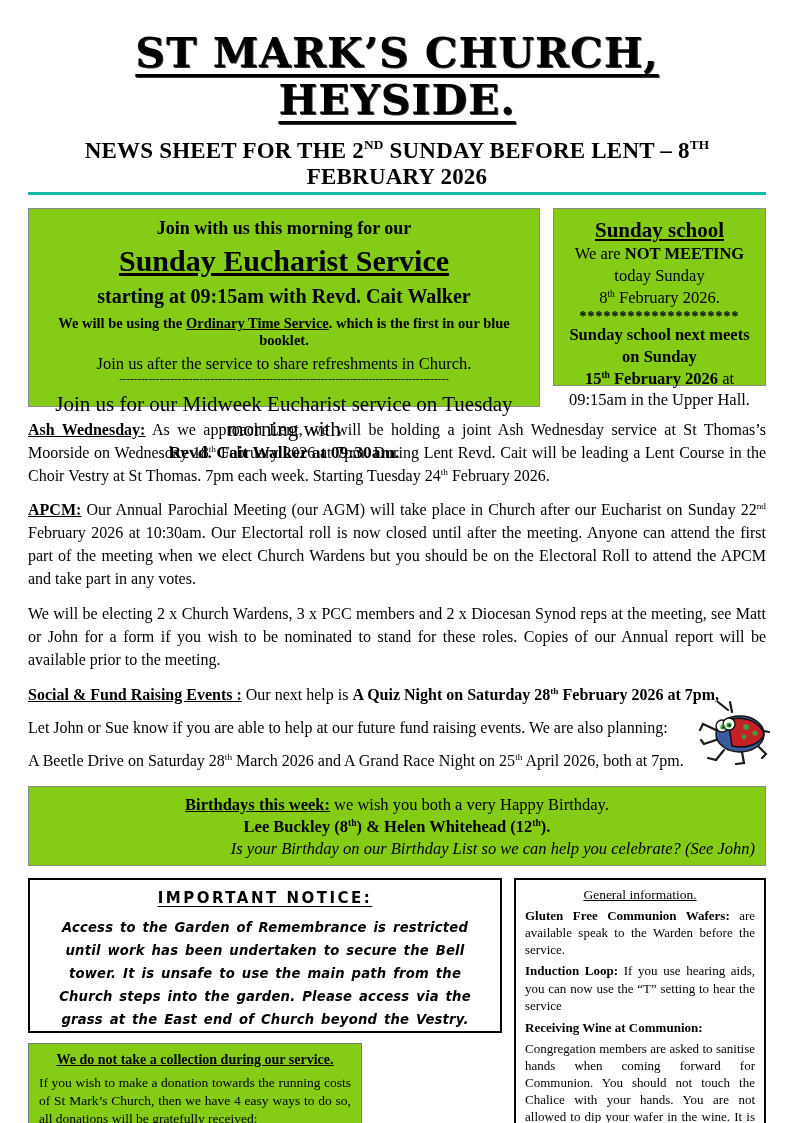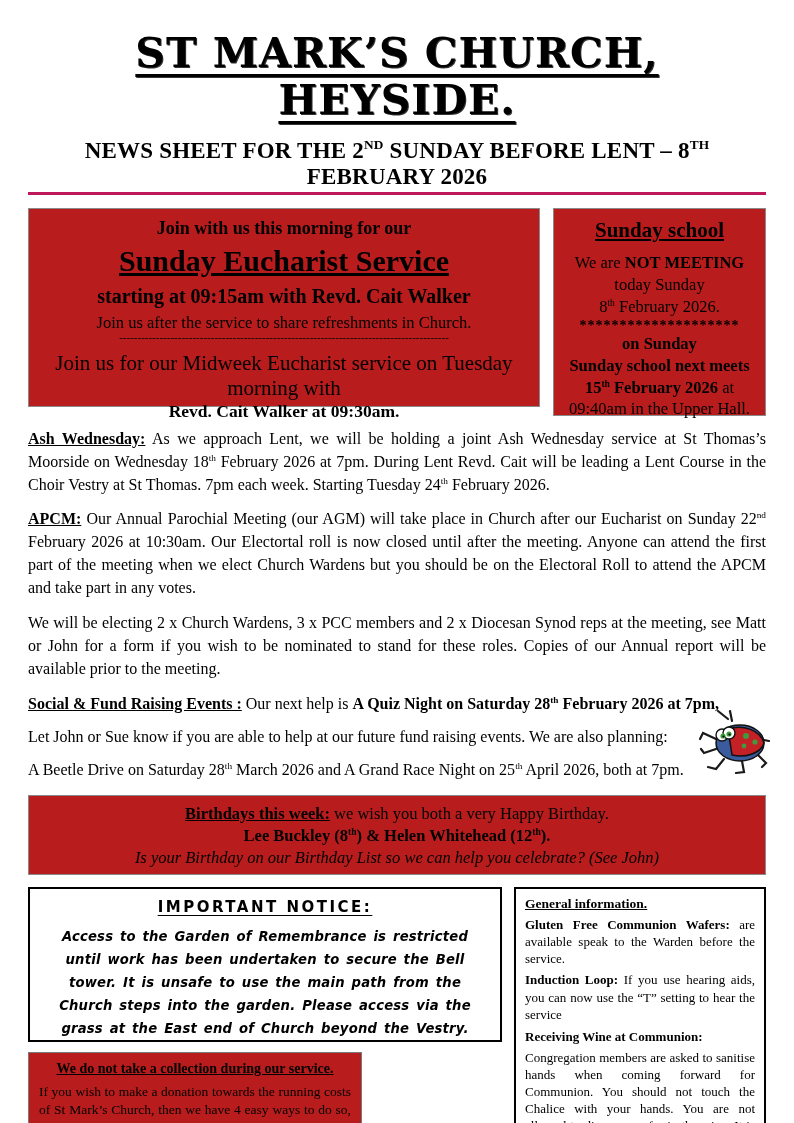--- a/index.html
+++ b/index.html
@@ -15,60 +15,60 @@
   
   .title {
     text-align:center; font-family:"DejaVu Serif", serif;
     font-weight:bold; font-size:41px; letter-spacing:1px; line-height:1.15;
     text-decoration:underline; text-decoration-thickness:3px; text-underline-offset:7px;
     text-shadow:1px 1px 0 #333;
   }
   .subtitle-wrap { text-align:center; margin-top:14px; }
   .subtitle {
     display:inline-block; font-weight:bold; font-size:23px; letter-spacing:0.2px;
-    border-bottom:3px solid #be185d; padding-bottom:2px;
+    border-bottom:3px solid #14b8a6; padding-bottom:2px;
   }
 
   
   .top-row { display:flex; gap:13px; margin-top:13px; }
-  .box { border:1.5px solid #8a8a8a; background:#b91c1c; }
+  .box { border:1.5px solid #8a8a8a; background:#84cc16; }
   .eucharist-box { flex:0 0 512px; height:199px; text-align:center; padding:9px 6px 6px; }
   .eb-line1 { font-weight:bold; font-size:18px; }
   .eb-title { font-weight:bold; font-size:30px; text-decoration:underline; margin-top:5px; }
   .eb-line2 { font-weight:bold; font-size:20px; margin-top:7px; }
   .eb-line3 { font-weight:bold; font-size:14.5px; margin-top:7px; }
   .eb-line3 .u { text-decoration:underline; }
   .eb-line4 { font-size:16.5px; margin-top:5px; }
   .eb-divider { font-size:11px; line-height:9px; letter-spacing:0; color:#000; overflow:hidden; white-space:nowrap; }
   .eb-line5 { font-size:21px; margin-top:9px; }
   .eb-line6 { font-size:17.5px; font-weight:bold; }
 
-  .sunday-box { flex:1; height:208px; text-align:center; padding:9px 3px; }
+  .sunday-box { flex:1; height:178px; text-align:center; padding:9px 3px; }
   .sb-title { font-weight:bold; font-size:21px; text-decoration:underline; }
   .sb-line { font-size:16.5px; line-height:1.32; }
-  .sb-first { margin-top:9px; }
+  .sb-first { }
   .sb-stars { font-weight:bold; font-size:14px; letter-spacing:1px; line-height:1.1; }
   .sb-bold { font-weight:bold; }
 
   
   .para { font-size:16px; line-height:1.44; text-align:justify; margin-top:11px; }
   .lead { font-weight:bold; text-decoration:underline; }
   .bold { font-weight:bold; }
 
   .social-section { position:relative; margin-top:13px; padding-right:0; }
   .social-line { font-size:16px; line-height:1.4; margin-top:11px; }
   .social-line:first-child { margin-top:0; }
   .social-line3 { padding-right:78px; }
   .beetle { position:absolute; right:-4px; top:16px; width:72px; height:66px; }
 
   
   .birthdays-box { margin-top:13px; text-align:center; padding:8px 10px; height:80px; }
   .bd-line1 { font-size:16.5px; }
   .bd-line2 { font-size:16.5px; font-weight:bold; margin-top:2px; }
-  .bd-line3 { font-size:16.5px; font-style:italic; margin-top:2px; }
+  .bd-line3 { font-size:16.5px; font-style:italic; margin-top:2px;text-align:right; }
 
   
   .cols { display:flex; gap:12px; margin-top:12px; align-items:flex-start; }
   .col-left { flex:0 0 474px; }
   .col-right { flex:1; }
 
   .notice-box {
     border:2px solid #000; height:155px; padding:9px 12px 6px;
     font-family:"DejaVu Sans", sans-serif; text-align:center;
   }
@@ -85,56 +85,57 @@
   .collection-box { flex:0 0 334px; height:208px; border:1.5px solid #7a7a7a; padding:8px 10px; font-size:13.5px; }
   .cb-title { text-align:center; font-weight:bold; text-decoration:underline; font-size:14px; }
   .cb-intro { margin-top:6px; line-height:1.34; text-align:justify; }
   .cb-list { margin-top:2px; padding-left:24px; }
   .cb-list li { line-height:1.34; text-align:justify; padding-left:3px; }
 
   .qr-wrap { margin-left:22px; margin-top:88px; }
   .qr { display:block; }
 
   .info-box { border:2px solid #000; height:340px; padding:6px 9px; font-size:13px; line-height:1.31; overflow:hidden; }
-  .info-title { font-weight:bold; text-decoration:underline; font-size:13.5px; }
+  .info-title { text-align:center; font-weight:normal; text-decoration:underline; font-size:13.5px; }
   .info-para { text-align:justify; margin-top:4px; }
   .info-lead { font-weight:bold; }
   .info-head { margin-top:5px; }
 </style>
 </head>
 <body>
 
 <div class="page">
 
   <div class="title">ST MARK’S CHURCH, HEYSIDE.</div>
   <div class="subtitle-wrap">
     <span class="subtitle">NEWS SHEET FOR THE 2<sup>ND</sup> SUNDAY BEFORE LENT – 8<sup>TH</sup> FEBRUARY 2026</span>
   </div>
 
   <div class="top-row">
     <div class="box eucharist-box">
       <div class="eb-line1">Join with us this morning for our</div>
       <div class="eb-title">Sunday Eucharist Service</div>
       <div class="eb-line2">starting at 09:15am with Revd. Cait Walker</div>
+      <div class="eb-line3"><span>We will be using the </span><span class="u">Ordinary Time Service</span><span>. which is the first in our blue booklet.</span></div>
       <div class="eb-line4">Join us after the service to share refreshments in Church.</div>
       <div class="eb-divider">------------------------------------------------------------------------------------------</div>
       <div class="eb-line5">Join us for our Midweek Eucharist service on Tuesday morning with</div>
       <div class="eb-line6">Revd. Cait Walker at 09:30am.</div>
     </div>
 
     <div class="box sunday-box">
       <div class="sb-title">Sunday school</div>
       <div class="sb-line sb-first"><span>We are </span><span class="sb-bold">NOT MEETING</span></div>
       <div class="sb-line">today Sunday</div>
       <div class="sb-line">8<sup>th</sup> February 2026.</div>
       <div class="sb-stars">********************</div>
+      <div class="sb-line sb-bold">Sunday school next meets</div>
       <div class="sb-line sb-bold">on Sunday</div>
-      <div class="sb-line sb-bold">Sunday school next meets</div>
       <div class="sb-line"><span class="sb-bold">15<sup>th</sup> February 2026</span><span> at</span></div>
-      <div class="sb-line">09:40am in the Upper Hall.</div>
+      <div class="sb-line">09:15am in the Upper Hall.</div>
     </div>
   </div>
 
   <div class="para">
     <span class="lead">Ash Wednesday:</span><span> As we approach Lent, we will be holding a joint Ash Wednesday service at St Thomas’s Moorside on Wednesday 18<sup>th</sup> February 2026 at 7pm.  During Lent Revd. Cait will be leading a Lent Course in the Choir Vestry at St Thomas. 7pm each week. Starting Tuesday 24<sup>th</sup> February 2026.</span>
   </div>
 
   <div class="para">
     <span class="lead">APCM:</span><span>  Our Annual Parochial Meeting (our AGM) will take place in Church after our Eucharist on Sunday 22<sup>nd</sup> February 2026 at 10:30am.  Our Electortal roll is now closed until after the meeting.  Anyone can attend the first part of the meeting when we elect Church Wardens but you should be on the Electoral Roll to attend the APCM and take part in any votes.</span>
   </div>

